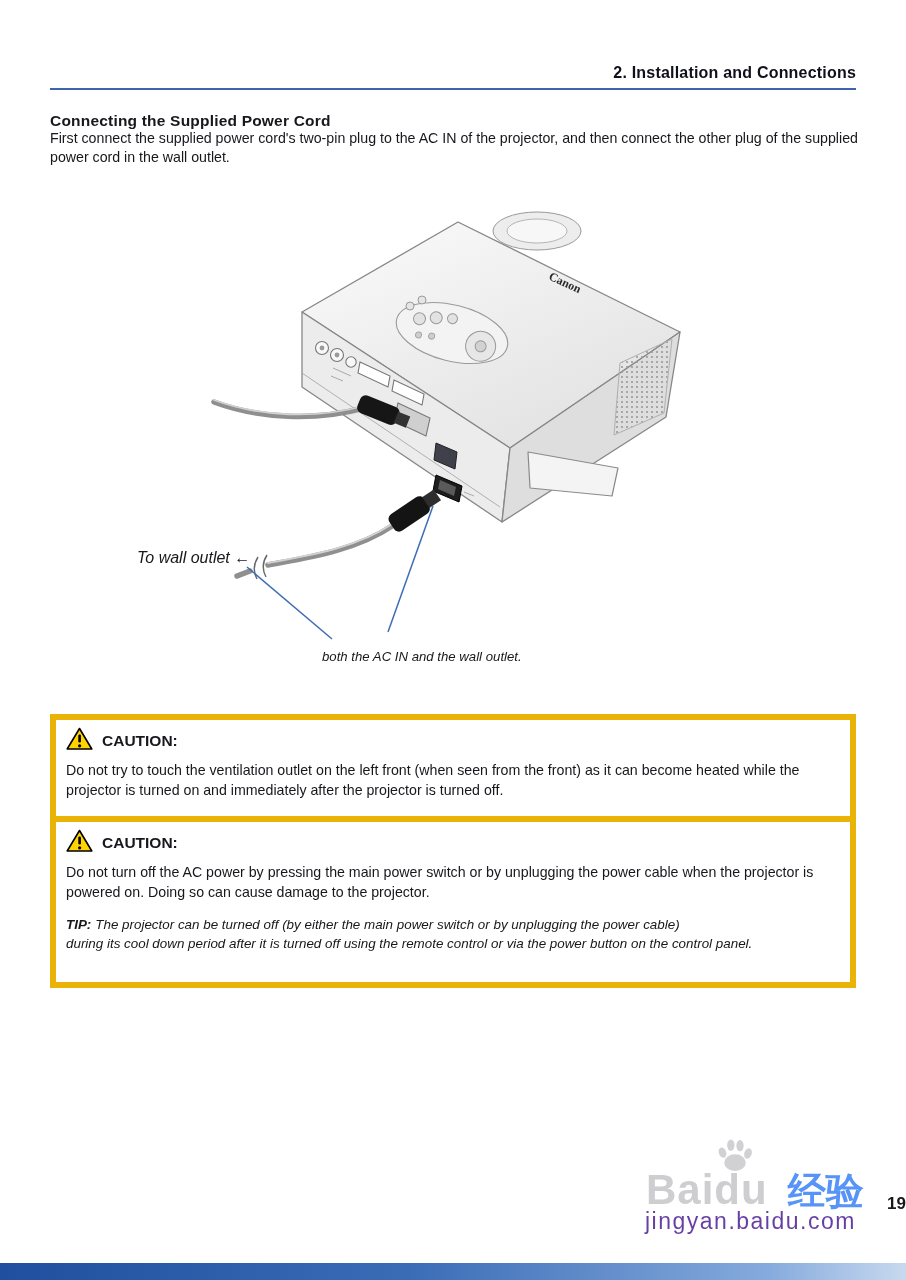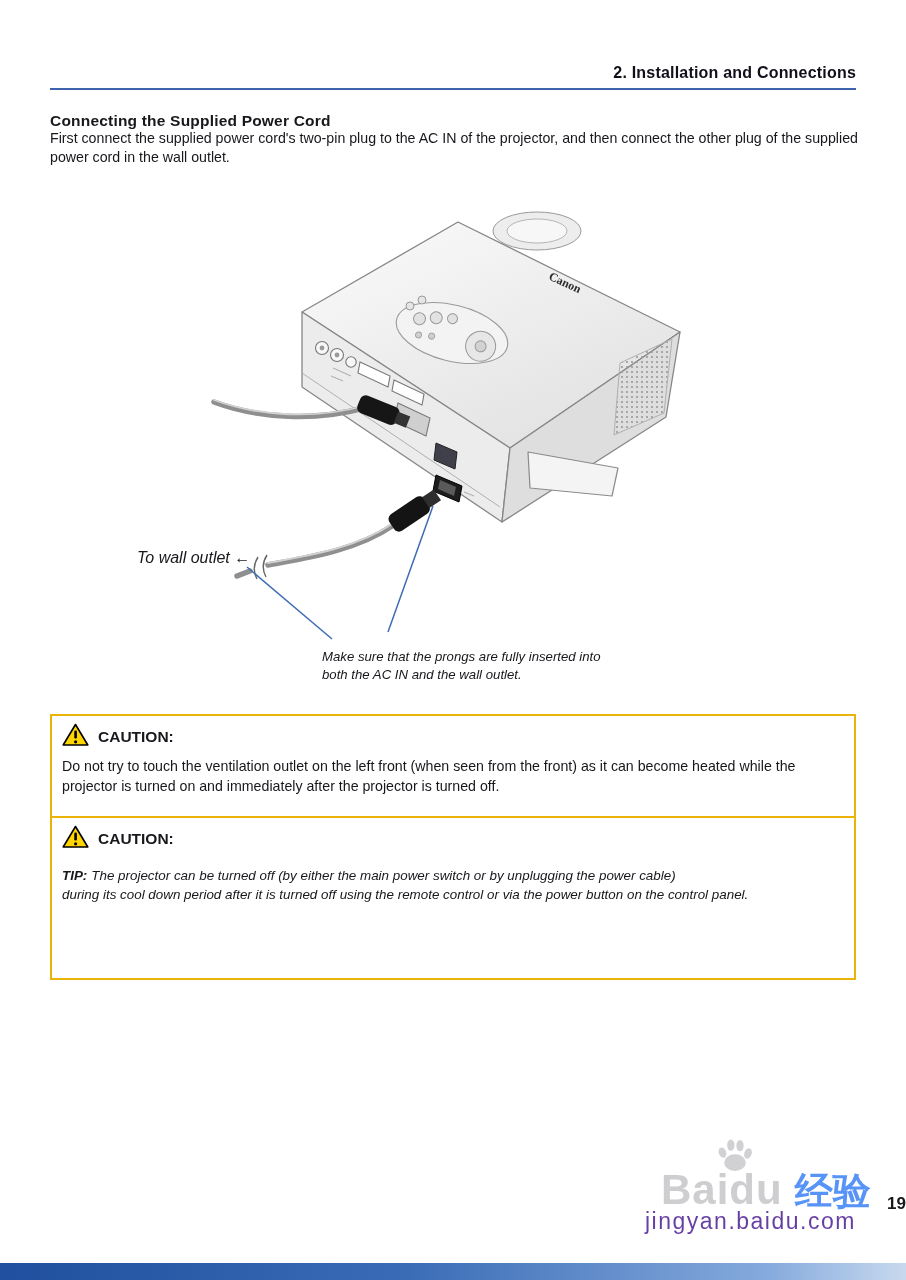--- a/index.html
+++ b/index.html
@@ -23,37 +23,37 @@
 
   
   .illustration { position: absolute; left: 100px; top: 205px; width: 620px; height: 500px; }
   .illustration svg { position: absolute; left: 0; top: 0; }
   .wall-outlet-label { position: absolute; left: 37px; top: 344px; font-size: 16px; font-style: italic; white-space: nowrap; }
   .fig-caption { position: absolute; left: 222px; top: 443px; font-size: 13.2px; font-style: italic; line-height: 18px; }
 
   
   .caution {
     position: absolute; left: 50px; right: 50px;
-    border: 2px solid #eab308; padding: 7px 10px 10px 10px; background: #fff;
+    border: 6px solid #eab308; padding: 7px 10px 10px 10px; background: #fff;
   }
   .caution-1 { top: 714px; height: 83px; }
   .caution-2 { top: 816px; height: 143px; }
   .caution-head { display: flex; align-items: center; gap: 9px; margin-bottom: 5px; }
   .caution-title { font-size: 15.5px; font-weight: bold; }
   .caution-body { margin: 0; font-size: 14.2px; line-height: 20px; }
   .tip { margin-top: 13px; font-size: 13.4px; line-height: 19px; font-style: italic; }
   .tip-label { font-weight: bold; margin-right: 4px; margin-top: 26px; }
 
   
   .page-number { position: absolute; left: 0; right: 0; top: 1194px; text-align: right; font-size: 17px; font-weight: bold; }
 
   
   .watermark { position: absolute; left: 645px; top: 1136px; opacity: .85; }
   .wm-paw { position: absolute; left: 70px; top: 0; }
-  .wm-row { position: absolute; left: 16px; top: 30px; display: flex; align-items: baseline; gap: 12px; white-space: nowrap; }
+  .wm-row { position: absolute; left: 1px; top: 30px; display: flex; align-items: baseline; gap: 20px; white-space: nowrap; }
   .wm-brand { font-size: 42px; font-weight: bold; color: #c6c6ca; letter-spacing: 1px; }
   .wm-cn { font-size: 38px; font-weight: bold; color: #3b82f6; }
   .wm-url { position: absolute; left: 0; top: 72px; font-size: 23px; color: #4c1d95; letter-spacing: 1.5px; white-space: nowrap; }
 
   
   .footer-bar {
     position: absolute; left: 0; right: 0; bottom: 0; height: 17px;
     background: linear-gradient(90deg, #1f4f9e 0%, #3a6cb6 45%, #86abdd 85%, #c8d9ef 100%);
   }
 </style>
@@ -149,21 +149,20 @@
 
     <g stroke="#3f6cb4" stroke-width="1.5">
       <path d="M147,362 L232,434"></path>
       <path d="M288,427 L333,301"></path>
     </g>
   </svg>
 
   <div class="wall-outlet-label">To wall outlet ←</div>
 
   <div class="fig-caption">
-    <div>Make sure that the prongs are fully inserted into</div>
     <div>both the AC IN and the wall outlet.</div>
   </div>
 </div>
 
 <section class="caution caution-1">
   <div class="caution-head">
     <span class="warn-icon">
       <svg width="27" height="24" viewBox="0 0 27 24">
         <polygon points="13.5,1.5 25.8,22 1.2,22" fill="#ffd400" stroke="#000" stroke-width="1.6" stroke-linejoin="round"></polygon>
         <rect x="12.3" y="7.5" width="2.6" height="8" rx="1.2" fill="#000"></rect>
@@ -179,20 +178,21 @@
   <div class="caution-head">
     <span class="warn-icon">
       <svg width="27" height="24" viewBox="0 0 27 24">
         <polygon points="13.5,1.5 25.8,22 1.2,22" fill="#ffd400" stroke="#000" stroke-width="1.6" stroke-linejoin="round"></polygon>
         <rect x="12.3" y="7.5" width="2.6" height="8" rx="1.2" fill="#000"></rect>
         <circle cx="13.6" cy="18.8" r="1.6" fill="#000"></circle>
       </svg>
     </span>
     <span class="caution-title">CAUTION:</span>
   </div>
+  <p class="caution-body">Do not turn off the AC power by pressing the main power switch or by unplugging the power cable when the projector is powered on. Doing so can cause damage to the projector.</p>
   <div class="tip">
     <div>
       <span class="tip-label">TIP:</span><span>The projector can be turned off (by either the main power switch or by unplugging the power cable)</span>
     </div>
     <div>during its cool down period after it is turned off using the remote control or via the power button on the control panel.</div>
   </div>
 </section>
 
 <div class="page-number">19</div>
 

